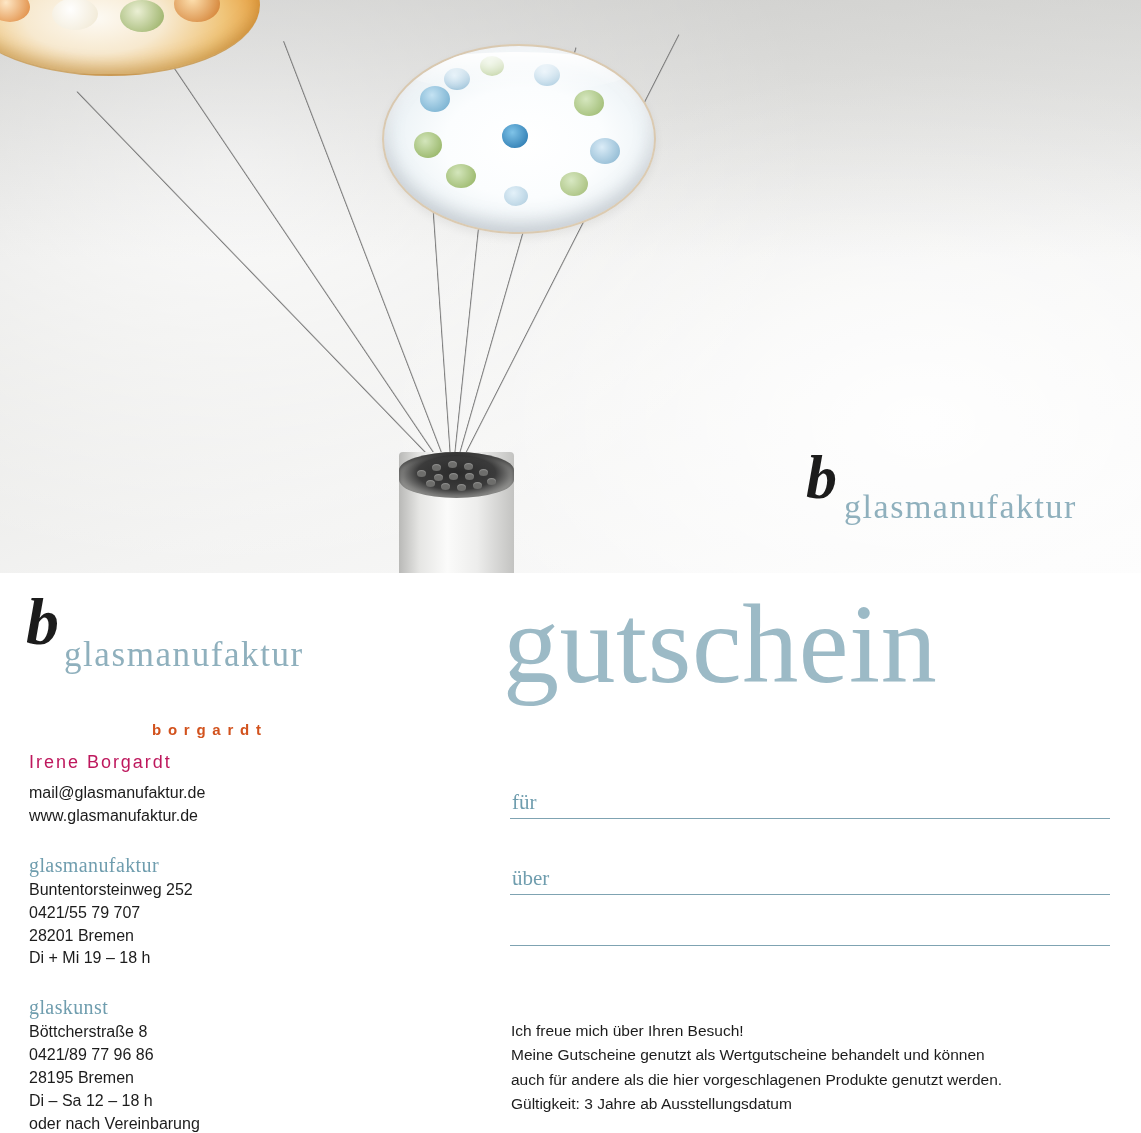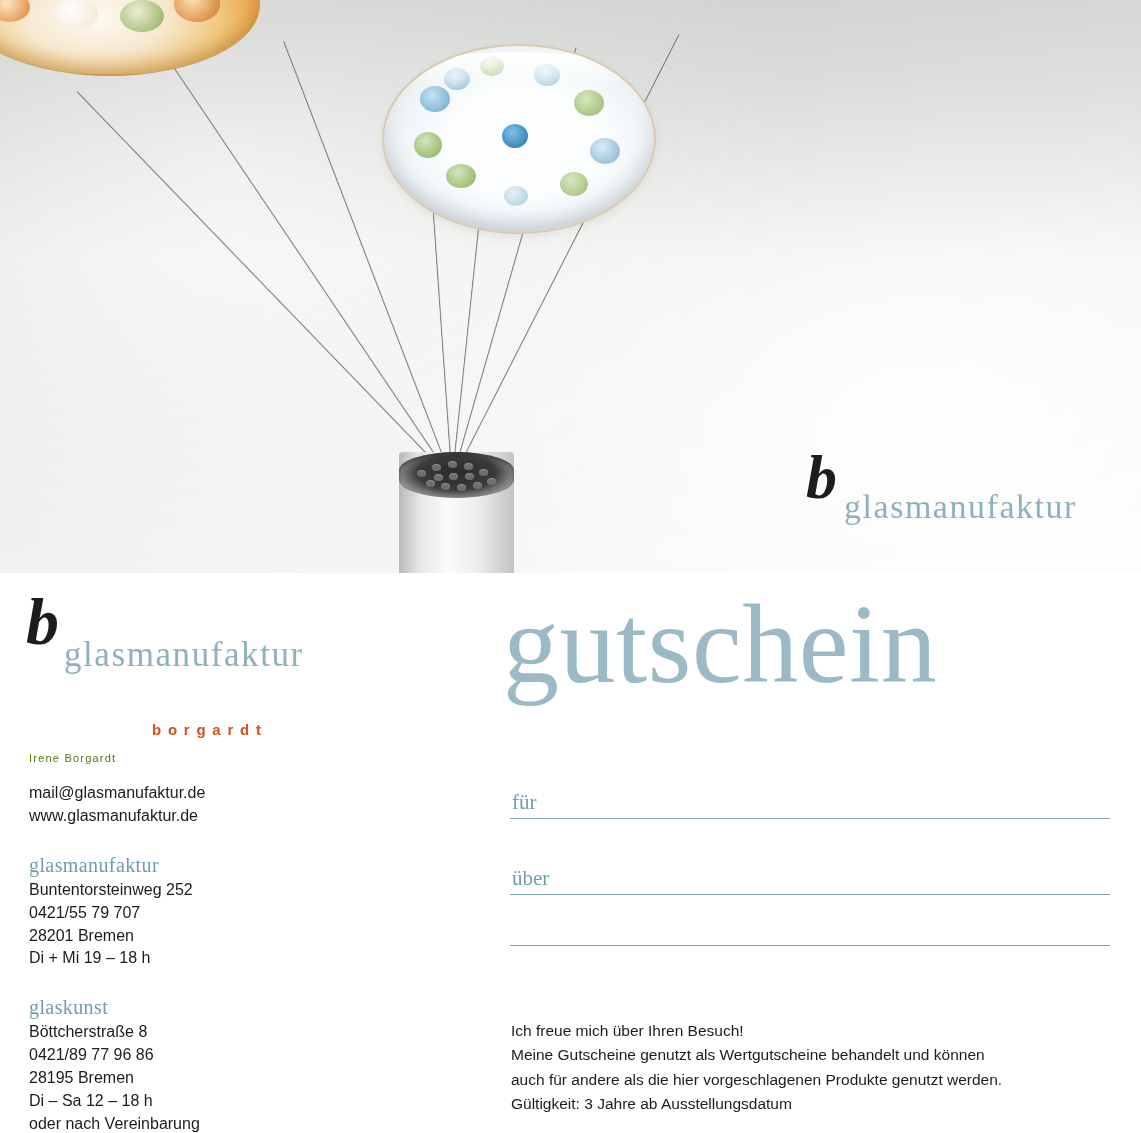--- a/index.html
+++ b/index.html
@@ -143,24 +143,24 @@
 
   
   #info {
     position: absolute;
     left: 29px; top: 752px;
     width: 330px;
     font-size: 16px;
     color: #1c1c1c;
   }
   .info-name {
-    color: #4d7c0f;
-    font-size: 11px;
+    color: #be185d;
+    font-size: 18px;
     letter-spacing: 0.11em;
-    margin-bottom: 18px;
+    margin-bottom: 9px;
     white-space: nowrap;
   }
   .info-line { line-height: 1.43; white-space: nowrap; }
   .info-block { margin-top: 26px; }
   .info-head {
     font-family: "Liberation Serif", serif;
     color: #6f9dae;
     font-size: 20px;
     letter-spacing: 0.02em;
     margin-bottom: 2px;

